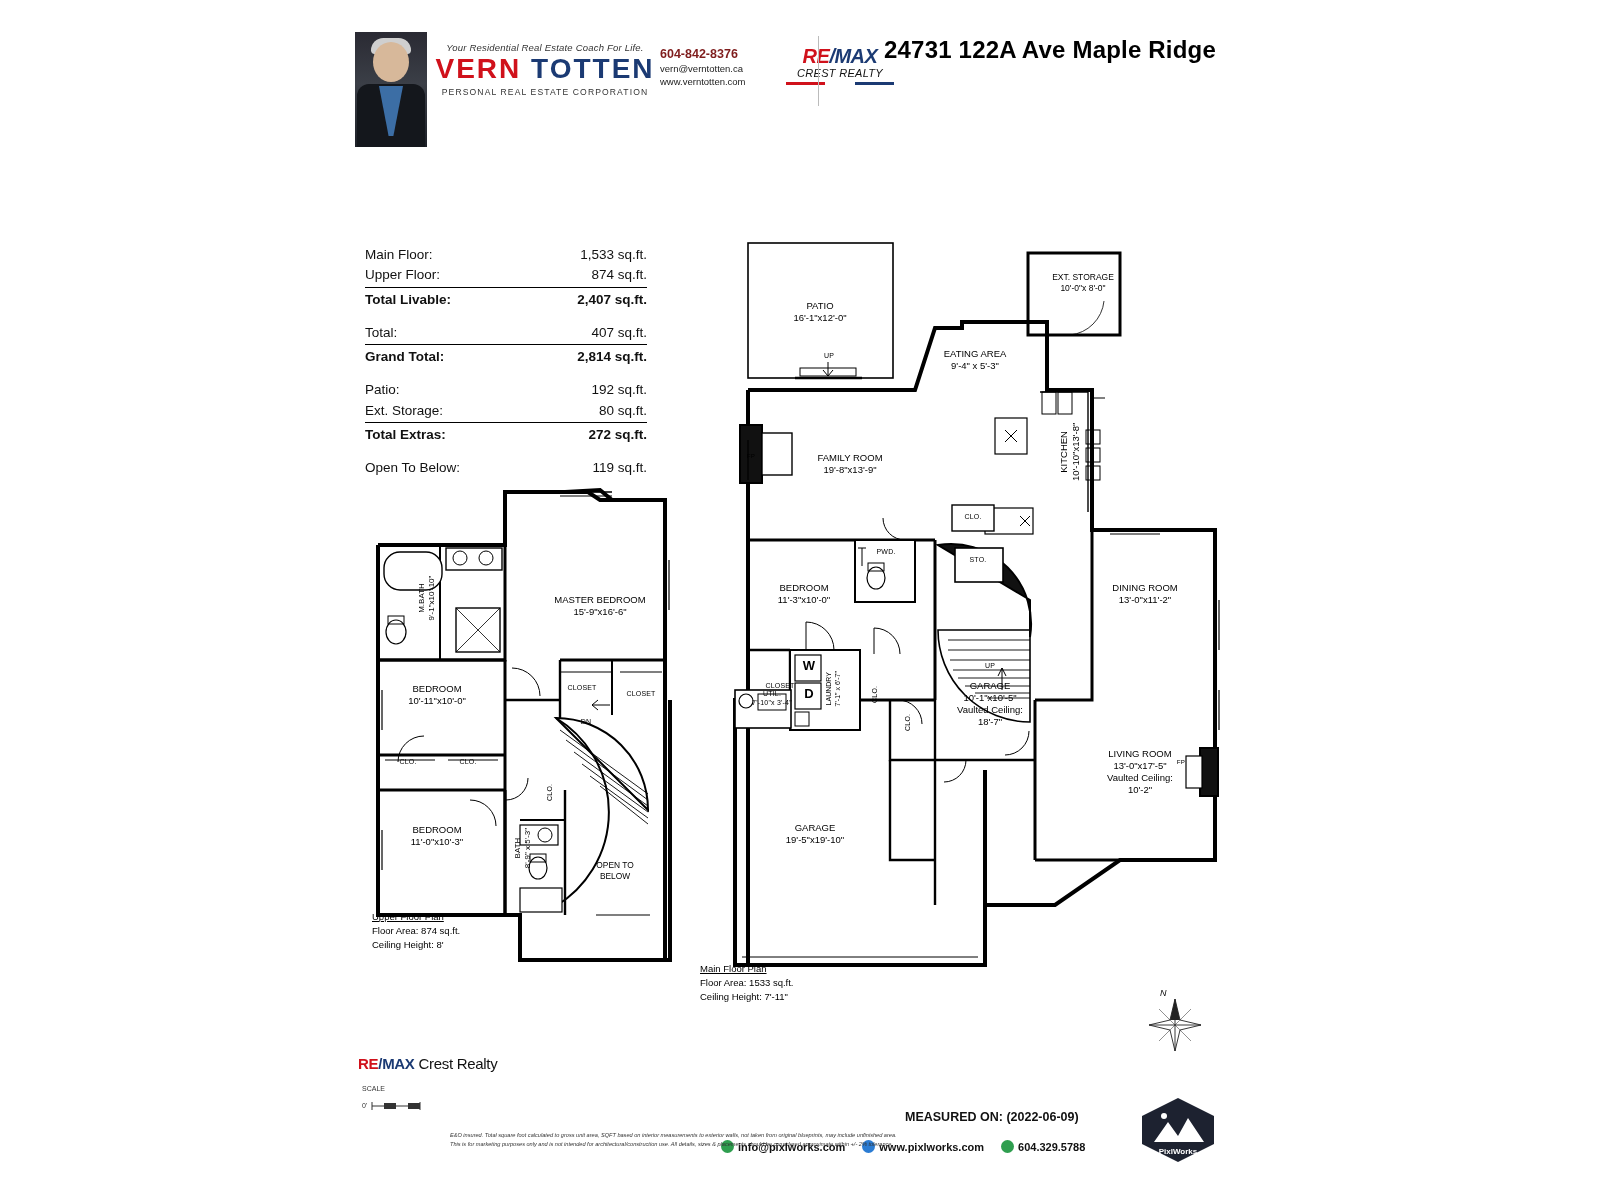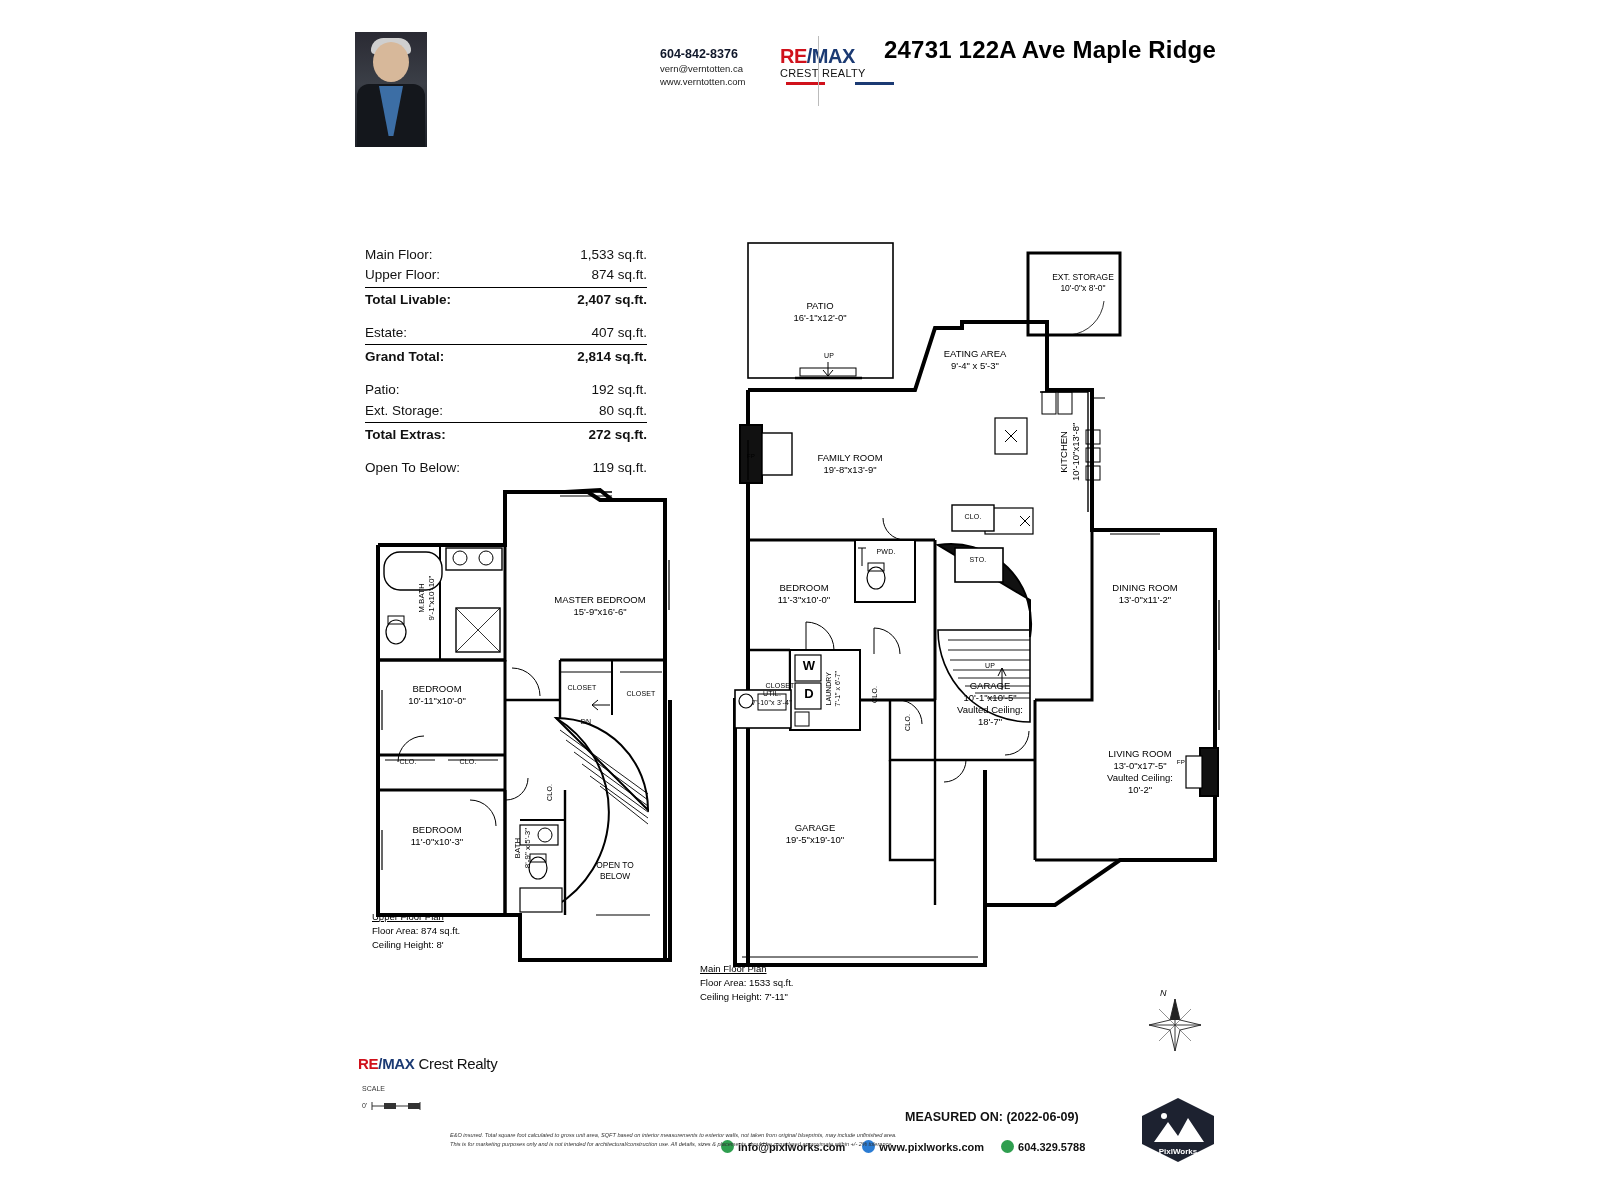--- a/index.html
+++ b/index.html
@@ -36,23 +36,23 @@
     position:absolute;left:24px;top:54px;width:24px;height:50px;background:#3c6ea5;
     clip-path:polygon(0 0,100% 0,60% 100%,40% 100%);
   }
   #agent-name-block{position:absolute;left:80px;top:10px;width:220px;text-align:center;}
   .tagline{font-size:9.5px;font-style:italic;color:#333;letter-spacing:.2px;}
   .vern{font-size:28px;letter-spacing:2px;margin-top:2px;line-height:1;}
   .vern .vern-v{color:#d0111b;font-weight:700;}
   .vern .vern-t{color:#1b3a73;font-weight:700;}
   .prec{font-size:8.6px;letter-spacing:1.1px;color:#333;margin-top:4px;}
   #agent-contact{position:absolute;left:305px;top:14px;width:110px;text-align:left;line-height:1.35;}
-  #agent-contact .phone{font-size:12.5px;font-weight:700;color:#0f172a;}
+  #agent-contact .phone{font-size:12.5px;font-weight:700;color:#7f1d1d;}
   #agent-contact .mail,#agent-contact .web{font-size:9.5px;color:#222;}
-  #remax-logo{position:absolute;left:425px;top:14px;width:120px;text-align:left;}
+  #remax-logo{position:absolute;left:425px;top:14px;width:120px;text-align:center;font-style:italic;}
   .remax-word{font-size:20px;font-weight:700;letter-spacing:-0.5px;line-height:1;}
   .remax-word .r{color:#d0111b;}
   .remax-word .slash{color:#1b3a73;}
   .remax-word .m{color:#1b3a73;}
   .remax-sub{font-size:11px;color:#111;letter-spacing:.3px;margin-top:1px;}
   .remax-bar{width:108px;height:3px;margin:3px auto 0;
     background:linear-gradient(to right,#d0111b 0 36%,#ffffff 36% 64%,#1b3a73 64% 100%);}
   #header-divider{left:818px;top:36px;width:1px;height:70px;background:#bbb;}
   #property-title{left:840px;top:36px;width:420px;text-align:center;font-size:24px;font-weight:700;line-height:1.2;letter-spacing:.2px;}
 
@@ -98,20 +98,28 @@
 </head>
 <body>
 
 <div class="abs" id="agent-card">
   <div id="agent-photo">
     <div class="hair"></div>
       <div class="face"></div>
       <div class="body"></div>
       <div class="shirt"></div>
   </div>
+  <div id="agent-name-block">
+    <div class="tagline">Your Residential Real Estate Coach For Life.</div>
+    <div class="vern">
+      <span class="vern-v">VERN</span>
+      <span class="vern-t">TOTTEN</span>
+    </div>
+    <div class="prec">PERSONAL REAL ESTATE CORPORATION</div>
+  </div>
   <div id="agent-contact">
     <div class="phone">604-842-8376</div>
     <div class="mail">vern@verntotten.ca</div>
     <div class="web">www.verntotten.com</div>
   </div>
   <div id="remax-logo">
     <div class="remax-word">
       <span class="r">RE</span><span class="slash">/</span><span class="m">MAX</span>
     </div>
     <div class="remax-sub">CREST REALTY</div>
@@ -130,21 +138,21 @@
       <span class="lbl">Upper Floor:</span>
       <span class="val">874 sq.ft.</span>
     </div>
   <div class="rule"></div>
   <div class="area-row bold">
       <span class="lbl">Total Livable:</span>
       <span class="val">2,407 sq.ft.</span>
     </div>
   <div class="gap"></div>
   <div class="area-row">
-      <span class="lbl">Estate:</span>
+      <span class="lbl">Total:</span>
       <span class="val">407 sq.ft.</span>
     </div>
   <div class="rule"></div>
   <div class="area-row bold">
       <span class="lbl">Grand Total:</span>
       <span class="val">2,814 sq.ft.</span>
     </div>
   <div class="gap"></div>
   <div class="area-row">
       <span class="lbl">Patio:</span>

